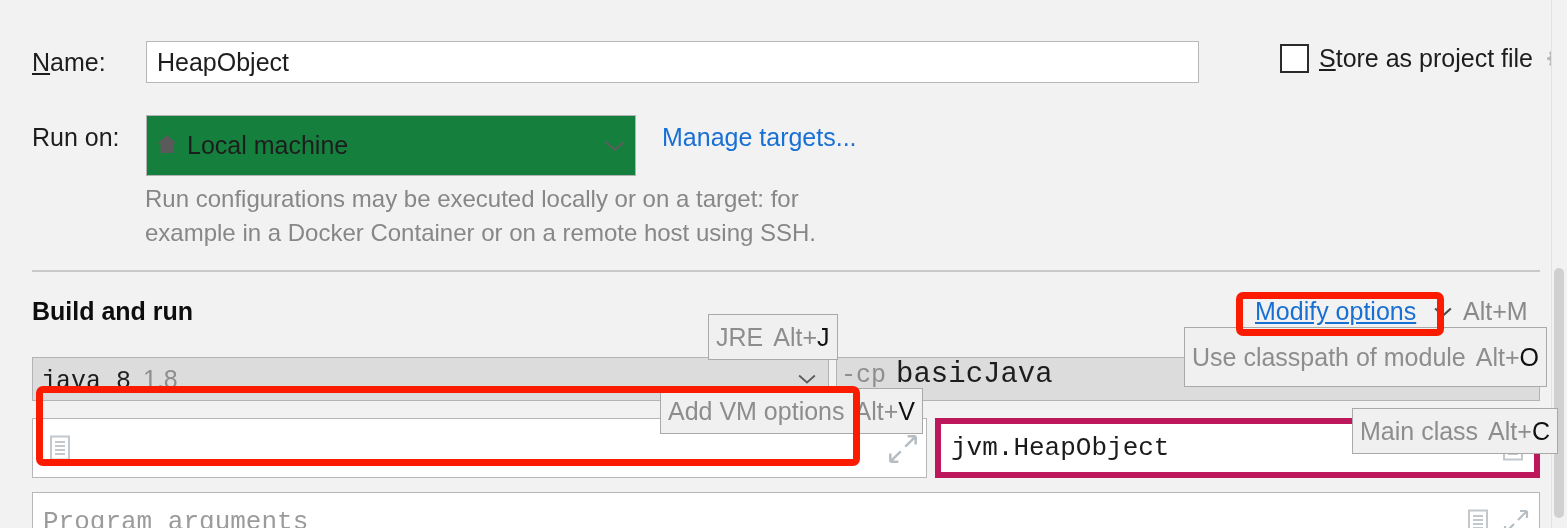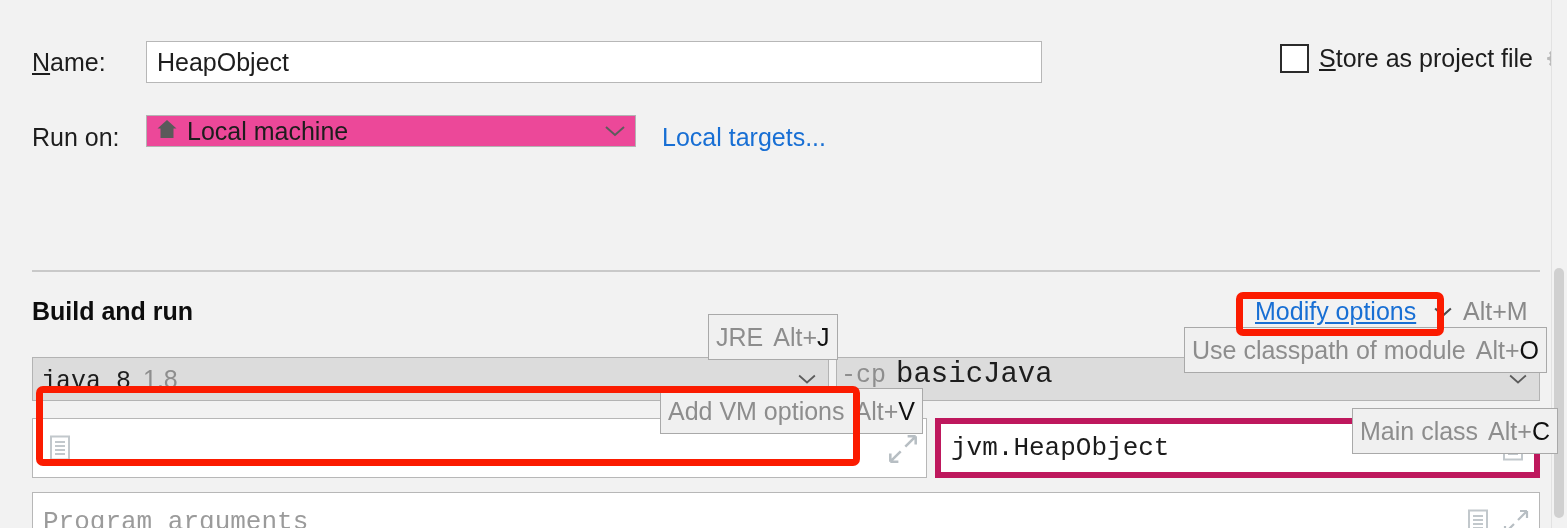--- a/index.html
+++ b/index.html
@@ -20,21 +20,21 @@
   .lbl {
     color: #1d1d1d;
     font-size: 25px;
     white-space: nowrap;
   }
   .lbl u { text-decoration: underline; }
 
   
   #name-label { left: 32px; top: 48px; }
   #name-input {
-    left: 146px; top: 41px; width: 896px; height: 42px;
+    left: 146px; top: 41px; width: 1053px; height: 42px;
     background: #ffffff;
     border: 1px solid #b7b7b7;
     display: flex; align-items: center;
     padding: 0 10px;
     font-size: 25px; color: #1d1d1d;
     font-family: "Liberation Sans", sans-serif;
   }
 
   
   #store-row {
@@ -45,22 +45,22 @@
     width: 25px; height: 25px;
     border: 2px solid #2b2b2b;
     background: #ffffff;
     flex: 0 0 auto;
   }
   #gear-icon { width: 26px; height: 26px; display:block; }
 
   
   #runon-label { left: 32px; top: 123px; }
   #runon-combo {
-    left: 146px; top: 115px; width: 490px; height: 32px;
-    background: #ec4899;
+    left: 146px; top: 115px; width: 490px; height: 61px;
+    background: #15803d;
     border: 1px solid #b3b3b3;
     display: flex; align-items: center;
     padding: 0 8px;
   }
   #home-icon { width: 24px; height: 24px; margin-right: 8px; flex:0 0 auto; }
   #runon-value { font-size: 25px; color: #1d1d1d; flex: 1 1 auto; }
   #manage-targets {
     left: 662px; top: 123px;
     color: #186fd4; font-size: 25px;
     text-decoration: none;
@@ -165,21 +165,21 @@
     padding: 0 7px;
     font-size: 25px;
     color: #8d8d8d;
     white-space: nowrap;
     z-index: 40;
   }
   .hint .key { color: #101010; font-weight: normal; }
   .hint .sc { margin-left: 10px; }
 
   #hint-jre      { left: 708px;  top: 314px; height: 46px; }
-  #hint-module   { left: 1184px; top: 327px; height: 46px; text-align: center; }
+  #hint-module   { left: 1184px; top: 327px; height: 60px; text-align: center; }
   #hint-vm       { left: 660px;  top: 388px; height: 46px; }
   #hint-mainclass{ left: 1352px; top: 408px; height: 46px; }
 
   
   .annot {
     border: 7px solid #fb1b00;
     border-radius: 7px;
     z-index: 60;
     pointer-events: none;
   }
@@ -226,22 +226,26 @@
       <svg id="home-icon" viewBox="0 0 24 24" xmlns="http://www.w3.org/2000/svg">
         <path fill="#5a5a5a" d="M12 3 2.5 11.5h3V21h13v-9.5h3z"></path>
       </svg>
     </span>
     <span id="runon-value">Local machine</span>
     <svg width="24" height="16" viewBox="0 0 24 16">
       <path d="M3 4 L12 12 L21 4" stroke="#5c5c5c" stroke-width="2" fill="none"></path>
     </svg>
   </div>
 
-  <a class="abs" id="manage-targets" href="#">Local targets...</a>
-
+  <a class="abs" id="manage-targets" href="#">Manage targets...</a>
+
+  <div class="abs" id="runon-desc">
+    <div>Run configurations may be executed locally or on a target: for</div>
+    <div>example in a Docker Container or on a remote host using SSH.</div>
+  </div>
 
   <div class="abs" id="separator"></div>
 
   <div class="abs" id="build-and-run-title">Build and run</div>
 
   <a class="abs" id="modify-options-link" href="#">Modify options</a>
   <svg class="abs" id="modify-chevron" viewBox="0 0 24 16">
     <path d="M3 4 L12 12 L21 4" stroke="#4e4e4e" stroke-width="2.4" fill="none"></path>
   </svg>
   <div class="abs" id="modify-shortcut">Alt+M</div>

